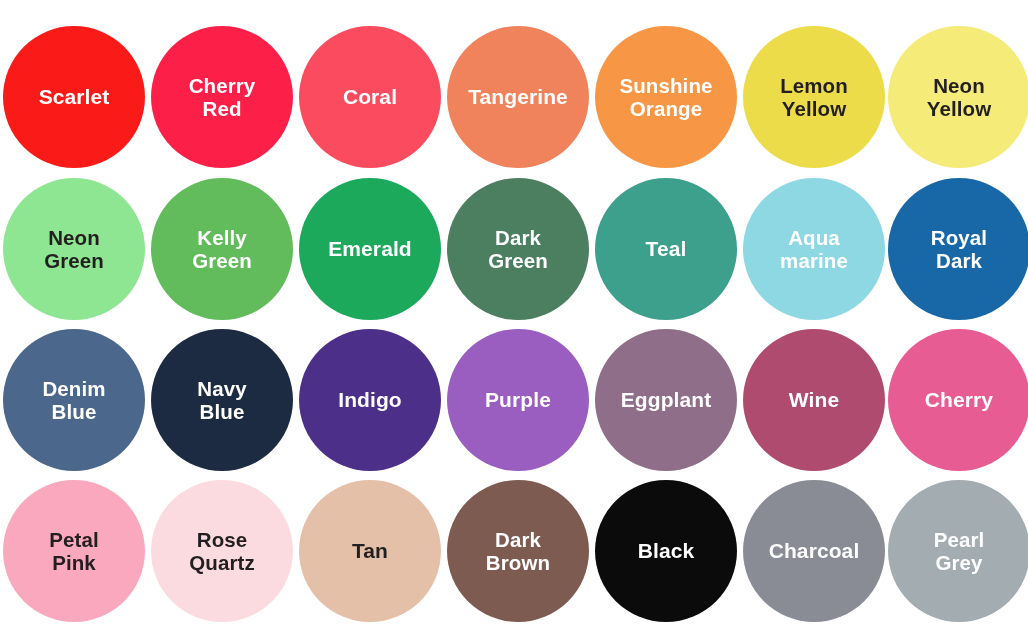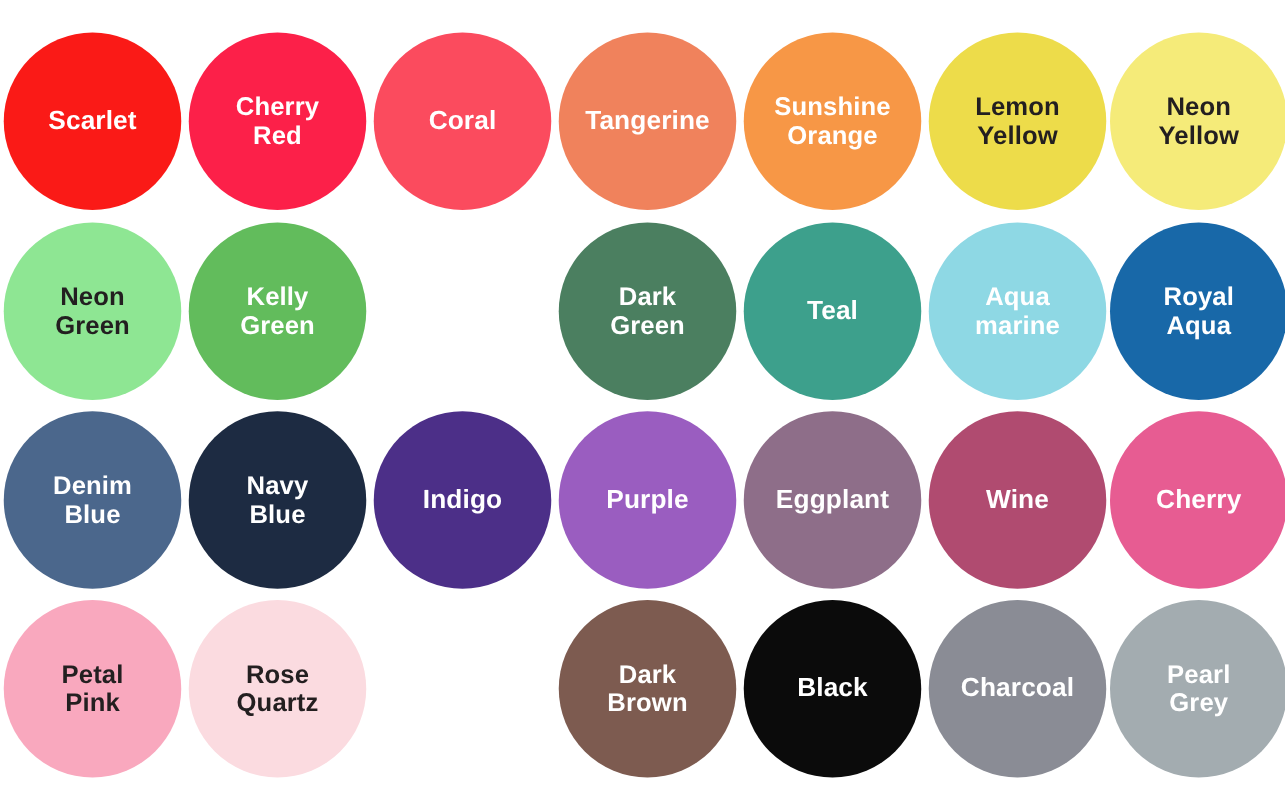--- a/index.html
+++ b/index.html
@@ -87,34 +87,37 @@
 Yellow</span>
       </div>
       <div class="swatch" style="left: 3px; top: 178px; background: rgb(142, 230, 147);">
         <span class="swatch-label dark two-line">Neon
 Green</span>
       </div>
       <div class="swatch" style="left: 151px; top: 178px; background: rgb(98, 188, 92);">
         <span class="swatch-label light two-line">Kelly
 Green</span>
       </div>
+      <div class="swatch" style="left: 299px; top: 178px; background: rgb(29, 169, 92);">
+        <span class="swatch-label light">Emerald</span>
+      </div>
       <div class="swatch" style="left: 447px; top: 178px; background: rgb(75, 127, 96);">
         <span class="swatch-label light two-line">Dark
 Green</span>
       </div>
       <div class="swatch" style="left: 595px; top: 178px; background: rgb(61, 160, 140);">
         <span class="swatch-label light">Teal</span>
       </div>
       <div class="swatch" style="left: 743px; top: 178px; background: rgb(142, 216, 228);">
         <span class="swatch-label light two-line">Aqua
 marine</span>
       </div>
       <div class="swatch" style="left: 888px; top: 178px; background: rgb(24, 104, 168);">
         <span class="swatch-label light two-line">Royal
-Aqua</span>
+Dark</span>
       </div>
       <div class="swatch" style="left: 3px; top: 329px; background: rgb(75, 103, 140); justify-content: center;">
         <span class="swatch-label light two-line">Denim
 Blue</span>
       </div>
       <div class="swatch" style="left: 151px; top: 329px; background: rgb(29, 43, 66);">
         <span class="swatch-label light two-line">Navy
 Blue</span>
       </div>
       <div class="swatch" style="left: 299px; top: 329px; background: rgb(76, 47, 136);">
@@ -133,20 +136,23 @@
         <span class="swatch-label light">Cherry</span>
       </div>
       <div class="swatch" style="left: 3px; top: 480px; background: rgb(249, 168, 190);">
         <span class="swatch-label dark two-line">Petal
 Pink</span>
       </div>
       <div class="swatch" style="left: 151px; top: 480px; background: rgb(251, 219, 224);">
         <span class="swatch-label dark two-line">Rose
 Quartz</span>
       </div>
+      <div class="swatch" style="left: 299px; top: 480px; background: rgb(228, 192, 169);">
+        <span class="swatch-label dark">Tan</span>
+      </div>
       <div class="swatch" style="left: 447px; top: 480px; background: rgb(125, 91, 80);">
         <span class="swatch-label light two-line">Dark
 Brown</span>
       </div>
       <div class="swatch" style="left: 595px; top: 480px; background: rgb(11, 11, 11);">
         <span class="swatch-label light">Black</span>
       </div>
       <div class="swatch" style="left: 743px; top: 480px; background: rgb(138, 140, 149);">
         <span class="swatch-label light">Charcoal</span>
       </div>

